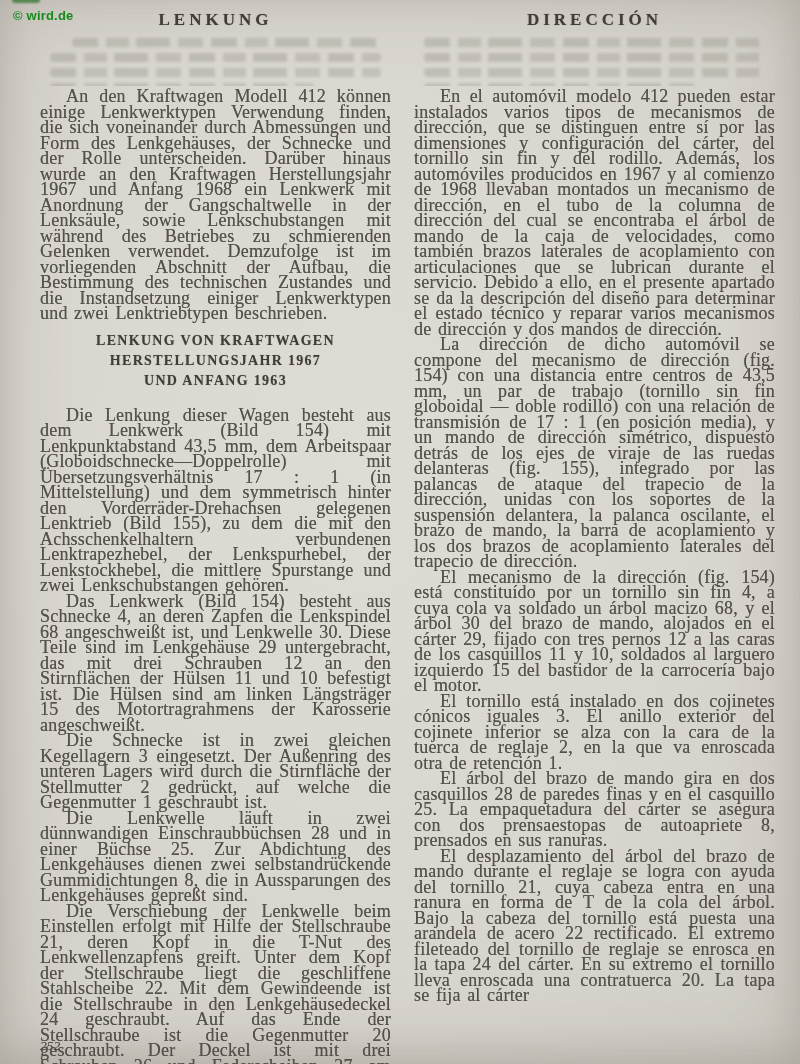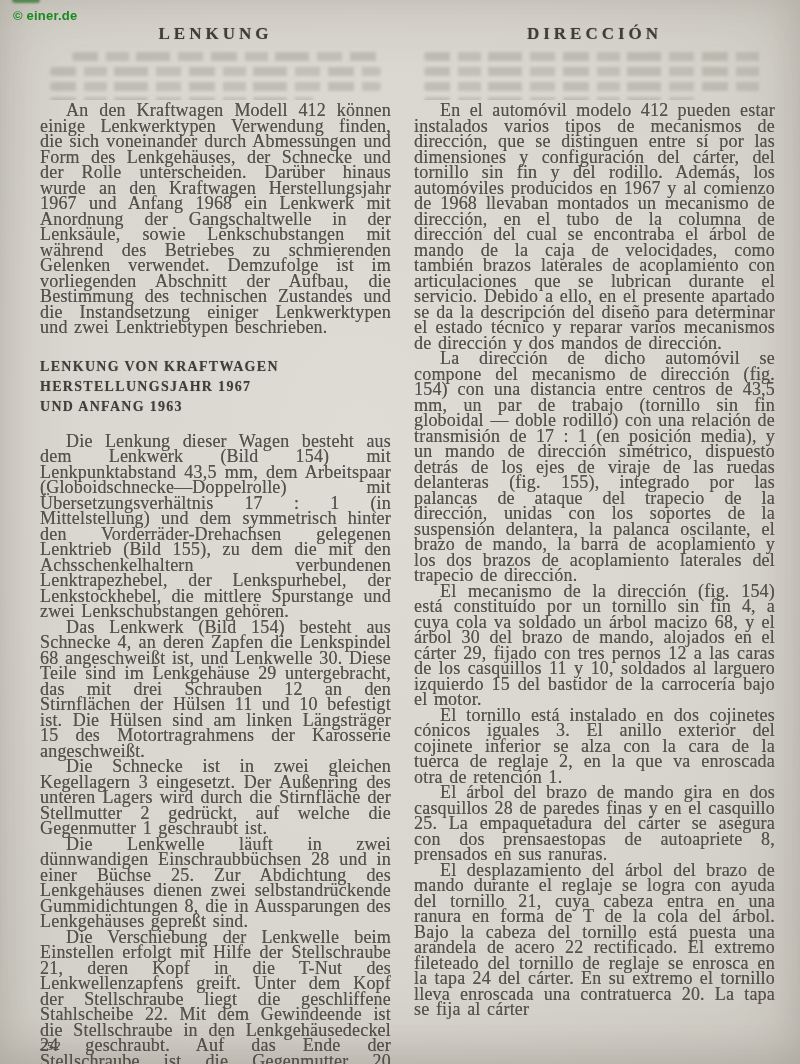--- a/index.html
+++ b/index.html
@@ -32,21 +32,21 @@
   .content{
     position:absolute;left:0;top:0;width:800px;
     display:flex;gap:23px;
     padding:8px 25px 0 40px;box-sizing:border-box;
   }
   .col{width:351px;flex:0 0 351px;}
   .col.right{width:361px;flex:0 0 361px;}
   .col-title{
     text-align:center;
     font-size:17px;font-weight:bold;letter-spacing:4px;
-    color:#403d38;line-height:20px;margin:16px 0 2px 0;
+    color:#403d38;line-height:20px;margin:2px 0 2px 0;
     text-shadow:0 0 1px rgba(64,61,56,.45);
   }
   .ghost{height:54px;margin:2px 6px 3px 6px;overflow:hidden;}
   .gline{
     height:9px;margin:6px 4px;border-radius:4px;
     opacity:.42;filter:blur(1.5px);
     background:repeating-linear-gradient(90deg,
       #9d9b91 0px 26px, rgba(0,0,0,0) 26px 34px,
       #a4a198 34px 57px, rgba(0,0,0,0) 57px 64px,
       #9d9b91 64px 98px, rgba(0,0,0,0) 98px 106px,
@@ -56,39 +56,40 @@
   .gline.indent{margin-left:26px;}
   p.body{
     margin:0;
     font-size:18px;line-height:15.5px;
     text-align:justify;text-indent:26px;
     color:#55524c;
     word-spacing:1.8px;letter-spacing:.2px;
     text-shadow:0 0 .6px rgba(85,82,76,.75);
   }
   .subheading{
+    text-align:center;
     font-size:14px;font-weight:bold;letter-spacing:1.3px;
     line-height:20px;color:#403d38;
-    margin:21px 0 17px 0;
+    margin:9px 0 17px 0;
     text-shadow:0 0 1px rgba(64,61,56,.4);
   }
   .page-number{
     position:absolute;left:40px;top:1038px;
     font-size:13.5px;color:#55524c;
     text-shadow:0 0 .6px rgba(85,82,76,.75);
     font-style:italic;
   }
 </style>
 </head>
 <body>
 
 <div class="page">
 
   <div class="watermark-smudge"></div>
-  <div class="watermark">© einer.de</div>
+  <div class="watermark">© wird.de</div>
 
   <div class="content">
 
     <div class="col">
       <div class="col-title">LENKUNG</div>
       <div class="ghost">
         <div class="gline indent"></div>
         <div class="gline"></div>
         <div class="gline"></div>
         <div class="gline short"></div>

